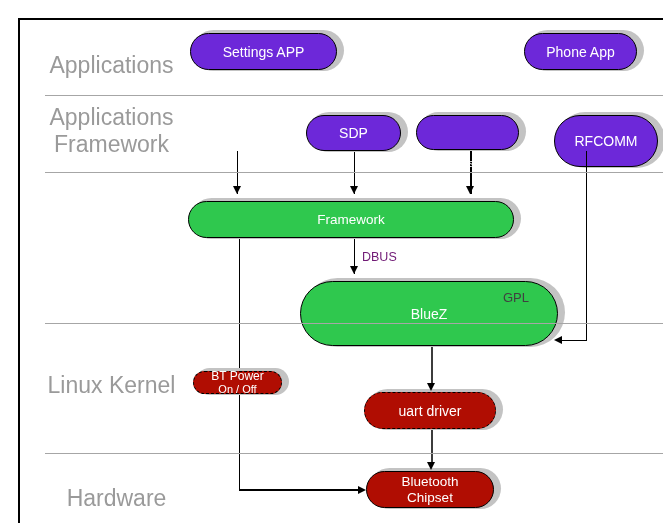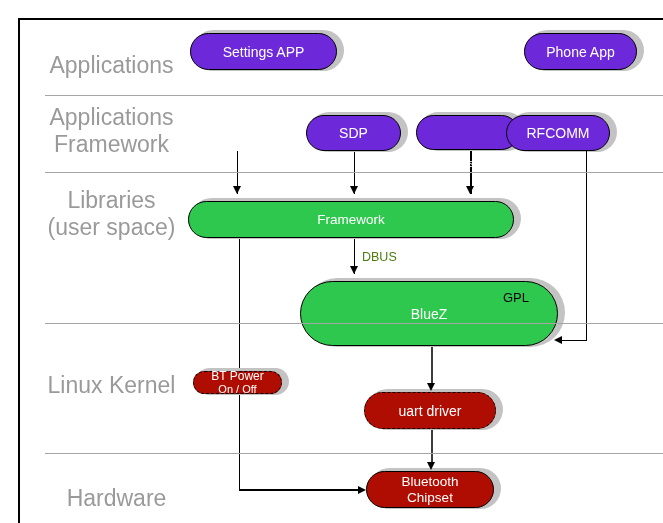--- a/index.html
+++ b/index.html
@@ -23,44 +23,42 @@
     color:#ffffff;text-align:center;box-sizing:border-box;
   }
   .pill.blue{background:#6d28d9;}
   .pill.green{background:#2fc84e;}
   .pill.red{background:#b00d02;}
   .pill.dashed{border-style:dashed;}
   .l1{font-size:14px;line-height:16px;}
   .l1s{font-size:12.5px;line-height:14px;}
   .l2s{font-size:11px;line-height:13px;}
   .l1m{font-size:13.5px;line-height:16px;}
-  .badge{position:absolute;top:8px;right:28px;color:#000000;font-size:13px;}
+  .badge{position:absolute;top:8px;right:28px;color:#404040;font-size:13px;}
   
   .vline{position:absolute;width:1.5px;background:#000;z-index:1;}
   .hline{position:absolute;height:1.5px;background:#000;z-index:1;}
   .thick{background:#3c3c3c;width:2px;}
   .z3{z-index:3;}
   .ah-down{position:absolute;width:0;height:0;z-index:3;
     border-left:4.5px solid transparent;border-right:4.5px solid transparent;border-top:8px solid #000;}
   .ah-right{position:absolute;width:0;height:0;z-index:3;
     border-top:4.5px solid transparent;border-bottom:4.5px solid transparent;border-left:8px solid #000;}
   .ah-left{position:absolute;width:0;height:0;z-index:3;
     border-top:4.5px solid transparent;border-bottom:4.5px solid transparent;border-right:8px solid #000;}
-  .edge-label{position:absolute;color:#4d7c0f;font-size:12.5px;z-index:3;}
+  .edge-label{position:absolute;color:#701a75;font-size:12.5px;z-index:3;}
 </style>
 </head>
 <body>
 
 <div id="frame">
 
   <div class="layer-label" style="left:9px;top:32px;">Applications</div>
   <div class="layer-label" style="left:9px;top:84px;">Applications
 Framework</div>
-  <div class="layer-label" style="left:9px;top:167px;">Libraries
-(user space)</div>
   <div class="layer-label" style="left:9px;top:352px;">Linux Kernel</div>
   <div class="layer-label" style="left:14px;top:465px;">Hardware</div>
 
   <div class="divider" style="top:75px;"></div>
   <div class="divider" style="top:152px;"></div>
   <div class="divider" style="top:303px;"></div>
   <div class="divider" style="top:433px;"></div>
 
   <div>
     <div class="vline" style="left:216.5px;top:131px;height:43px;"></div>
@@ -116,21 +114,21 @@
 
   <div class="pill blue" style="left:286px;top:95px;width:95px;height:36px;">
     <span class="l1">SDP</span>
   </div>
 
   <div class="pill blue" style="left:396px;top:95px;width:103px;height:35px;gap:48px;">
     <span class="l1s">Headset /</span>
     <span class="l2s">Handsfree</span>
   </div>
 
-  <div class="pill blue" style="left:486px;top:95px;width:104px;height:36px;">
+  <div class="pill blue" style="left:534px;top:95px;width:104px;height:52px;">
     <span class="l1">RFCOMM</span>
   </div>
 
   <div class="pill green" style="left:168px;top:181px;width:326px;height:37px;">
     <span class="l1m">Framework</span>
   </div>
 
   <div class="pill green" style="left:280px;top:261px;width:258px;height:65px;">
     <span class="l1">BlueZ</span>
     <span class="badge">GPL</span>

